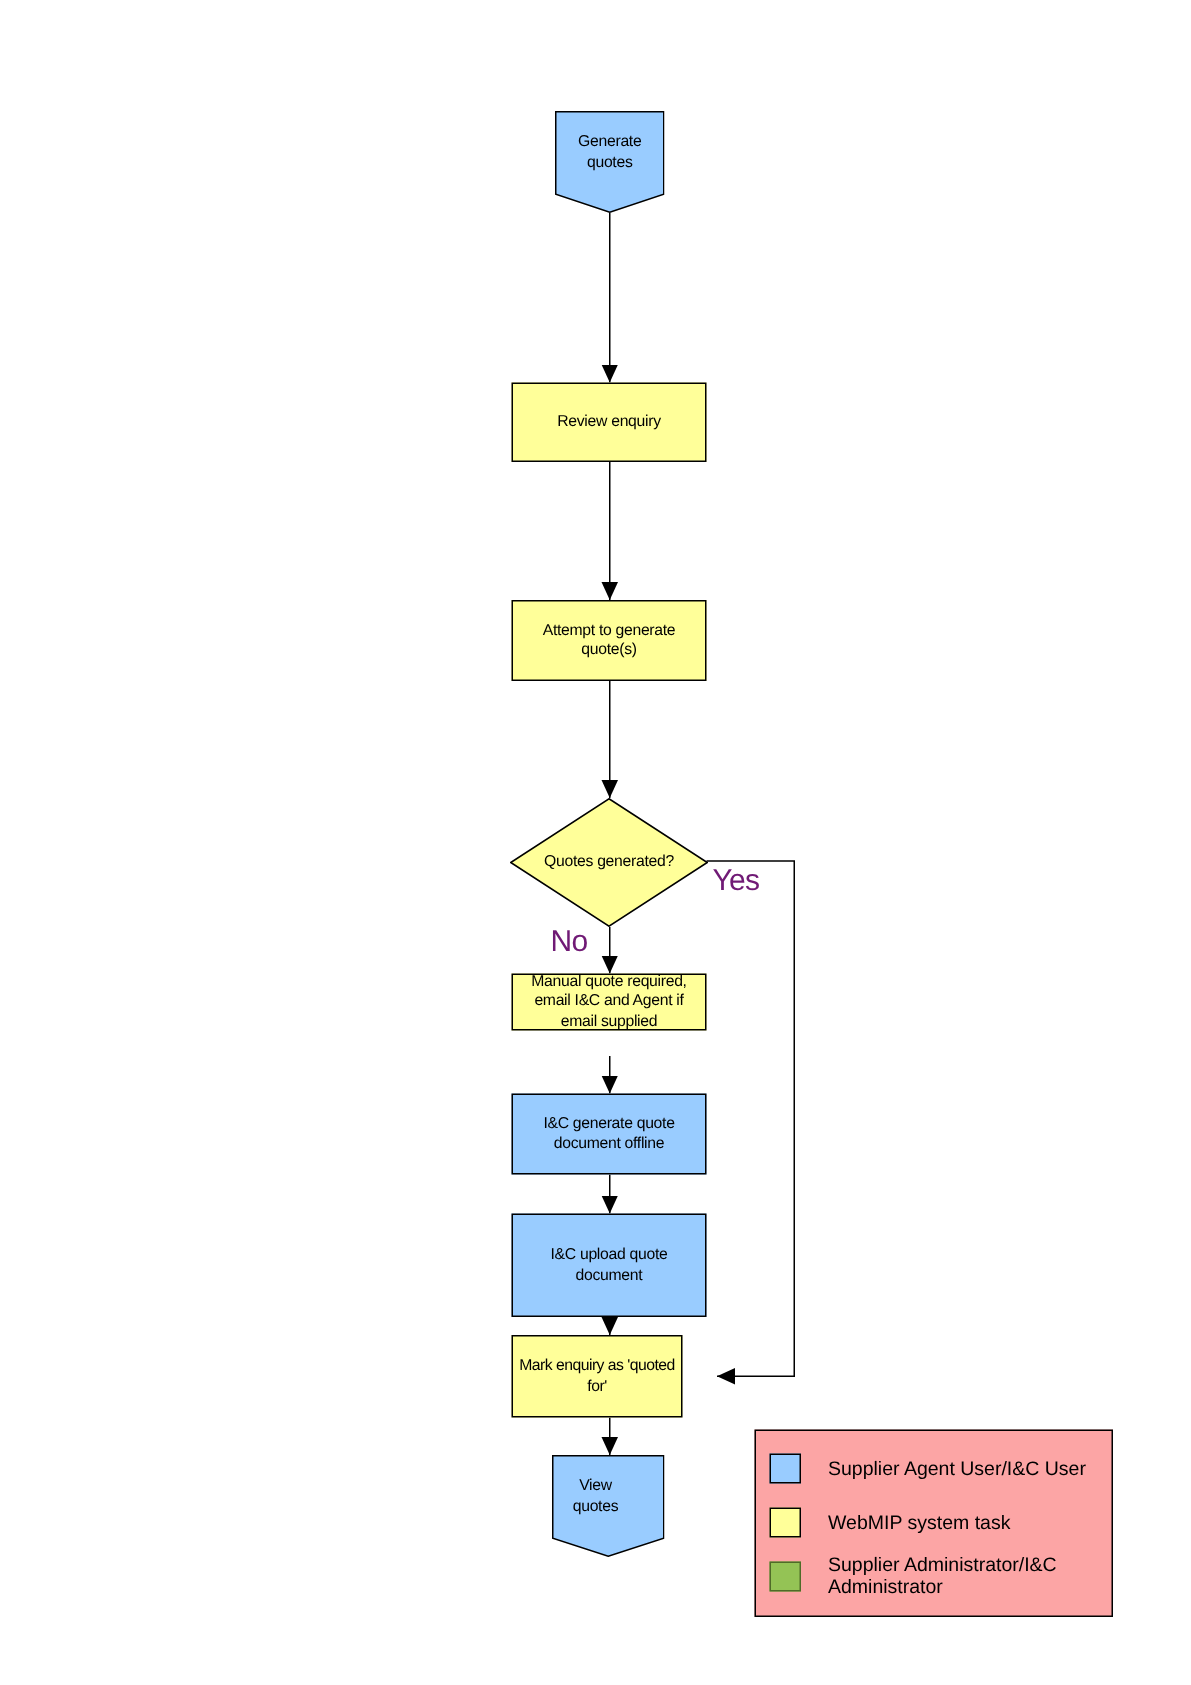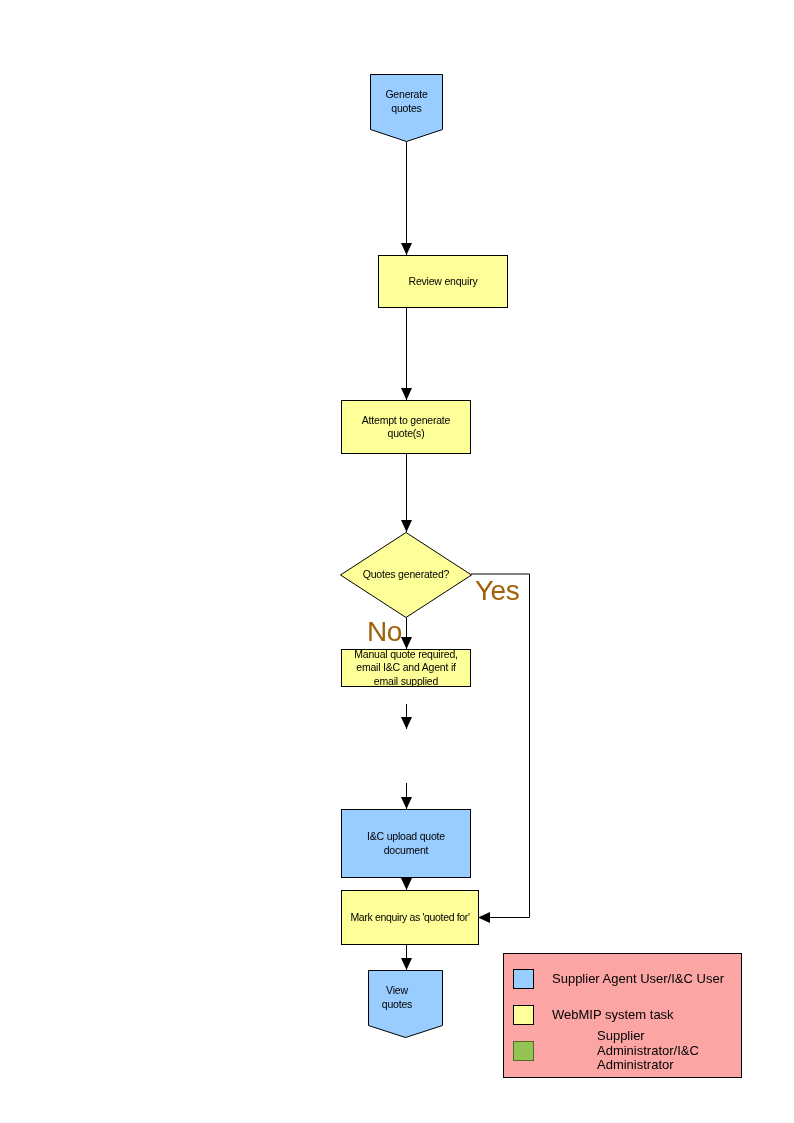--- a/index.html
+++ b/index.html
@@ -23,49 +23,49 @@
     color:#000;padding:2px 3px;
   }
   .rect{border:1px solid #000;}
   .rect.blue{background:var(--node-blue);}
   .rect.yellow{background:var(--node-yellow);}
   .penta-fill{fill:var(--node-blue);stroke:#000;stroke-width:1;}
   .diamond-fill{fill:var(--node-yellow);stroke:#000;stroke-width:1;}
   .penta .lbl{padding-bottom:15px;}
 
   #n-start  {left:370px;top:74px; width:73px; height:68px;}
-  #n-review {left:341px;top:255px;width:130px;height:53px;margin-left:37px;}
+  #n-review {left:341px;top:255px;width:130px;height:53px;}
   #n-attempt{left:341px;top:400px;width:130px;height:54px;}
   #n-decision{left:340px;top:532px;width:132px;height:86px;}
   #n-decision .lbl{padding:0 22px;}
   #n-manual {left:341px;top:649px;width:130px;height:38px;}
   #n-generate{left:341px;top:729px;width:130px;height:54px;}
   #n-upload {left:341px;top:809px;width:130px;height:69px;}
-  #n-mark   {left:341px;top:890px;width:138px;height:55px;}
+  #n-mark   {left:341px;top:890px;width:114px;height:55px;}
   #n-mark .lbl{padding:2px 0;letter-spacing:-0.35px;}
   #n-view   {left:368px;top:970px;width:58px; height:68px;}
 
   .branch-label{
     position:absolute;
-    font-size:28px;line-height:1;color:#a16207;letter-spacing:-0.5px;
+    font-size:20px;line-height:1;color:#701a75;letter-spacing:-0.5px;
   }
   #lbl-yes{left:475px;top:577px;}
   #lbl-no {left:367px;top:618px;}
 
   .legend{
     position:absolute;left:503px;top:953px;width:239px;height:125px;
     box-sizing:border-box;border:1px solid #000;background:#fca5a5;
   }
   .legend-row{
     position:absolute;left:9px;right:6px;
     display:flex;align-items:center;
   }
   #legend-row-0{top:12px;height:26px;}
   #legend-row-1{top:48px;height:26px;}
-  #legend-row-2{top:80px;height:34px;gap:45px;}
+  #legend-row-2{top:80px;height:34px;}
   .swatch{
     width:21px;height:20px;flex:0 0 21px;
     box-sizing:border-box;border:1px solid #000;
   }
   .swatch-blue{background:var(--node-blue);}
   .swatch-yellow{background:var(--node-yellow);}
   .swatch-green{background:var(--legend-green);border-color:var(--legend-green-border);}
   .legend-label{
     margin-left:18px;font-size:13px;line-height:1.15;color:#000;
     max-width:176px;
@@ -115,20 +115,23 @@
     <div class="lbl">Attempt to generate quote(s)</div>
   </div>
 
   <div class="branch-label" id="lbl-yes">Yes</div>
   <div class="branch-label" id="lbl-no">No</div>
 
   <div class="node rect yellow" id="n-manual">
     <div class="lbl">Manual quote required, email I&amp;C and Agent if email supplied</div>
   </div>
 
+  <div class="node rect blue" id="n-generate">
+    <div class="lbl">I&amp;C generate quote document offline</div>
+  </div>
 
   <div class="node rect blue" id="n-upload">
     <div class="lbl">I&amp;C upload quote document</div>
   </div>
 
   <div class="node rect yellow" id="n-mark">
     <div class="lbl">Mark enquiry as 'quoted for'</div>
   </div>
 
   <div class="node penta" id="n-view">

